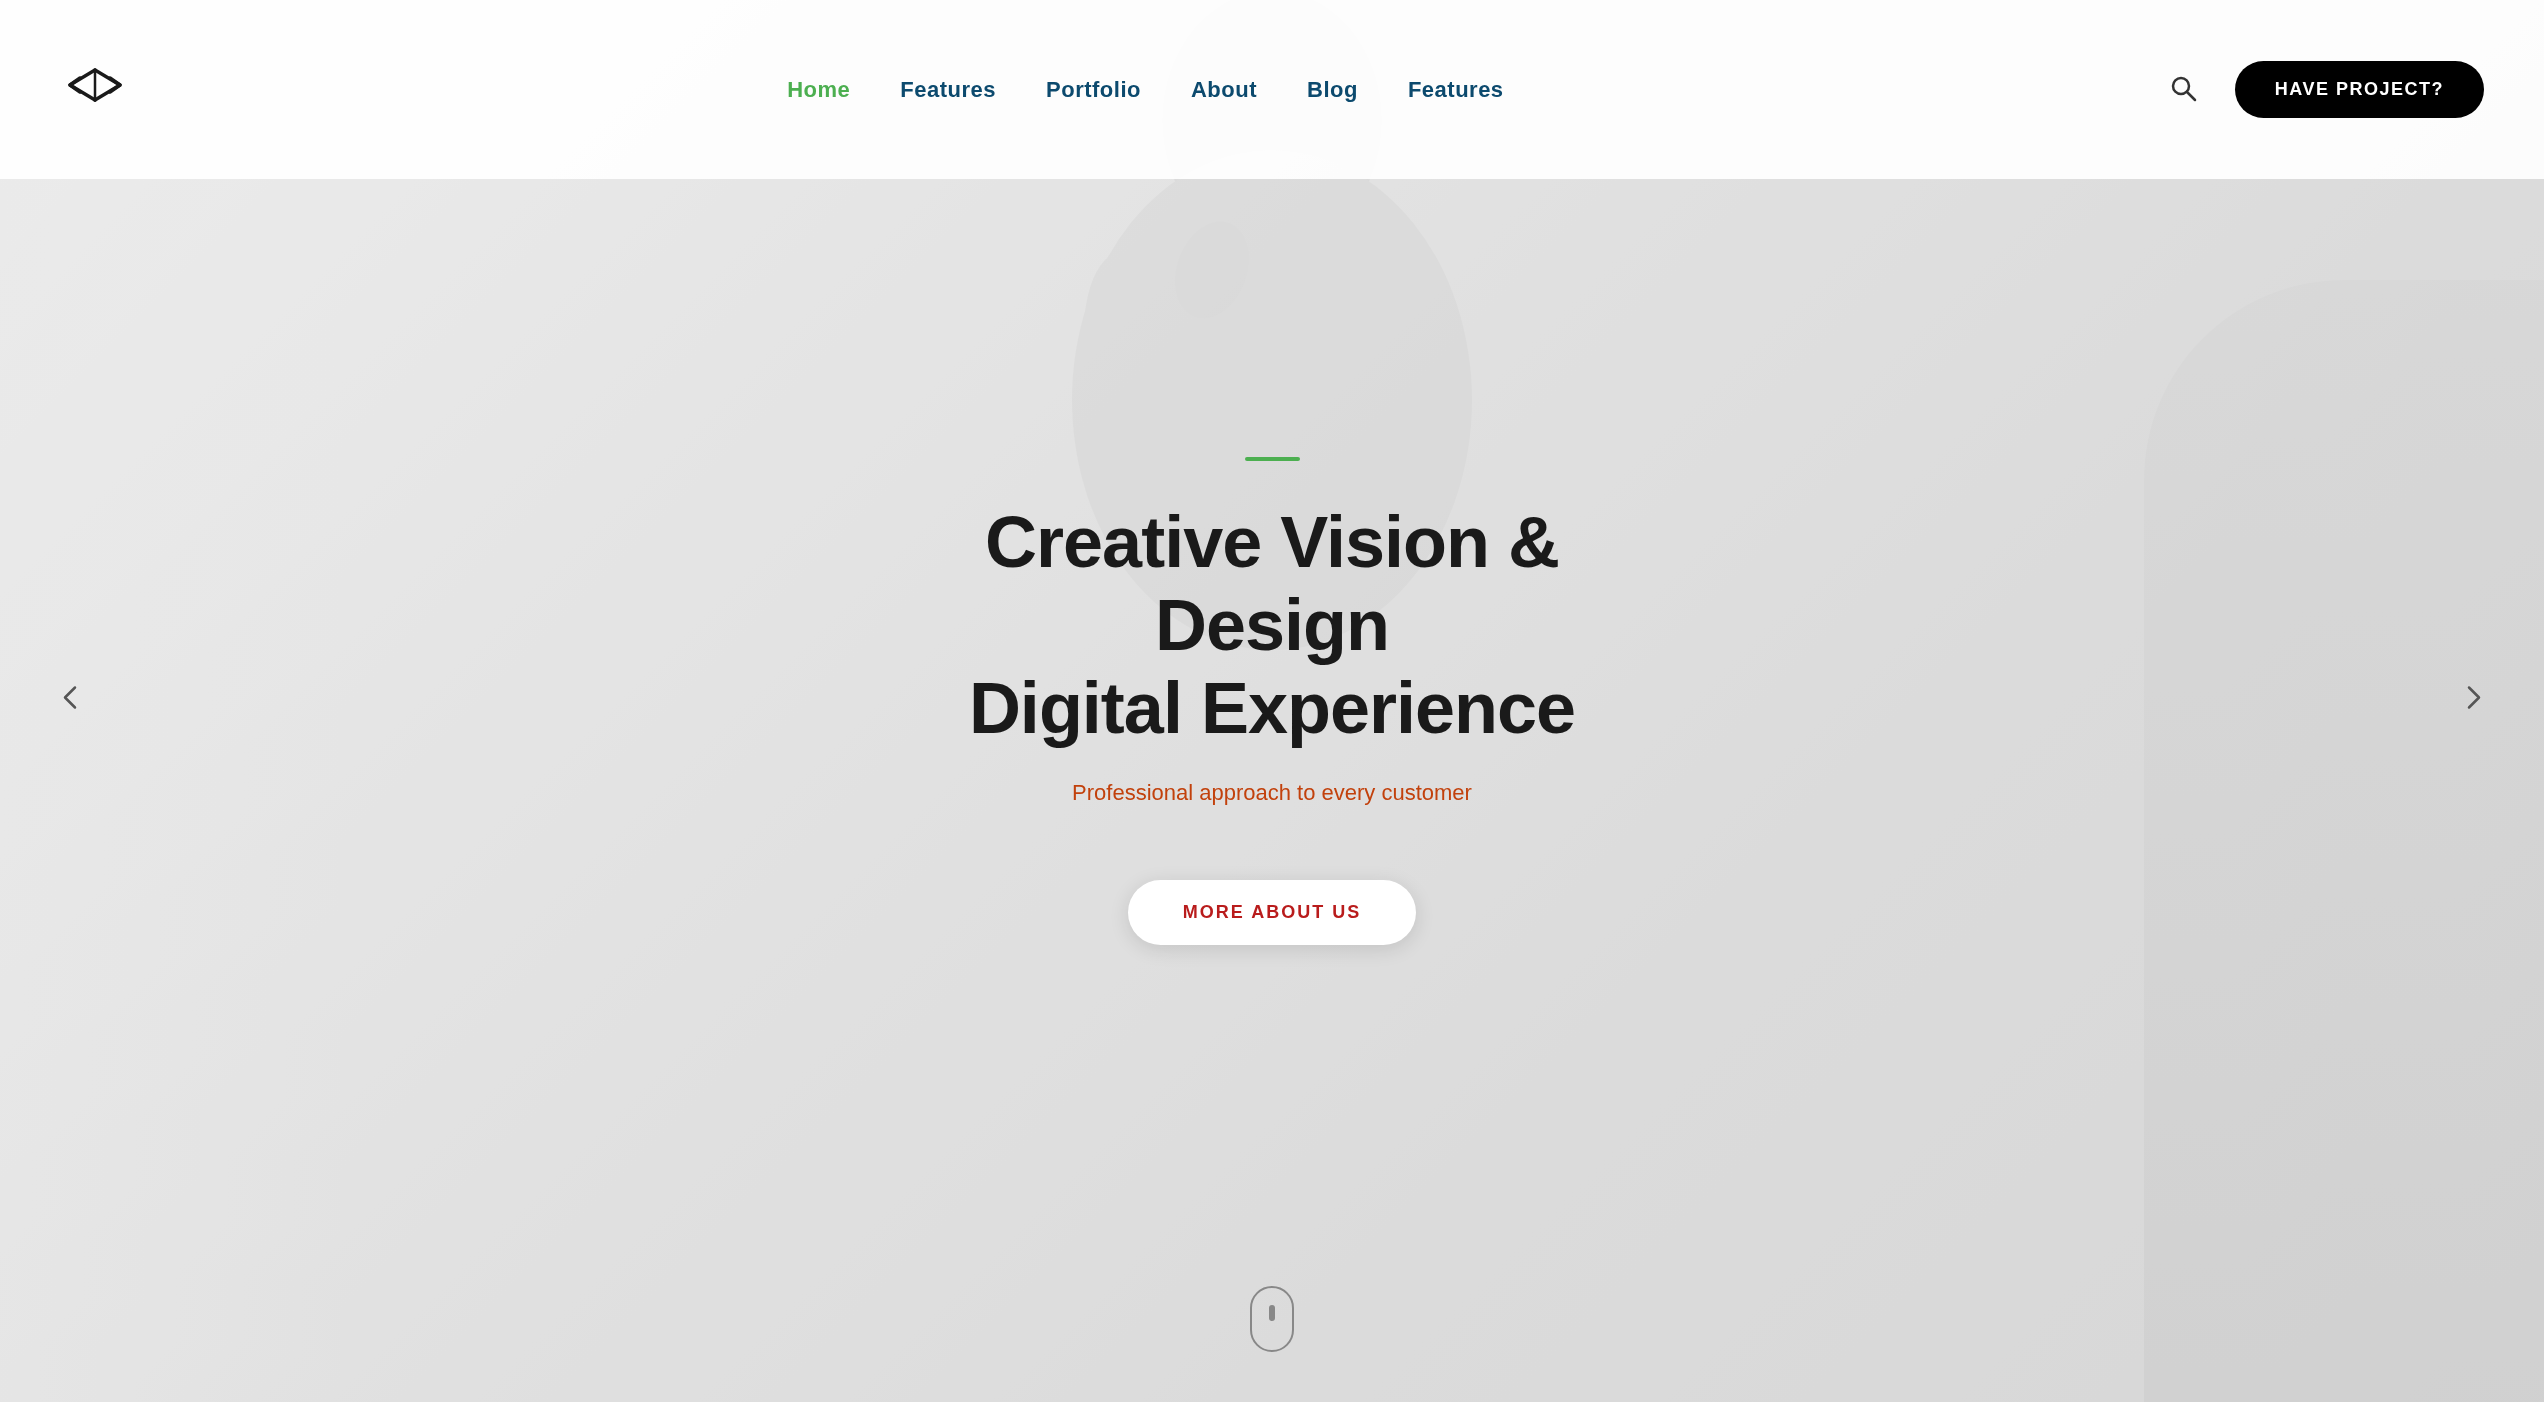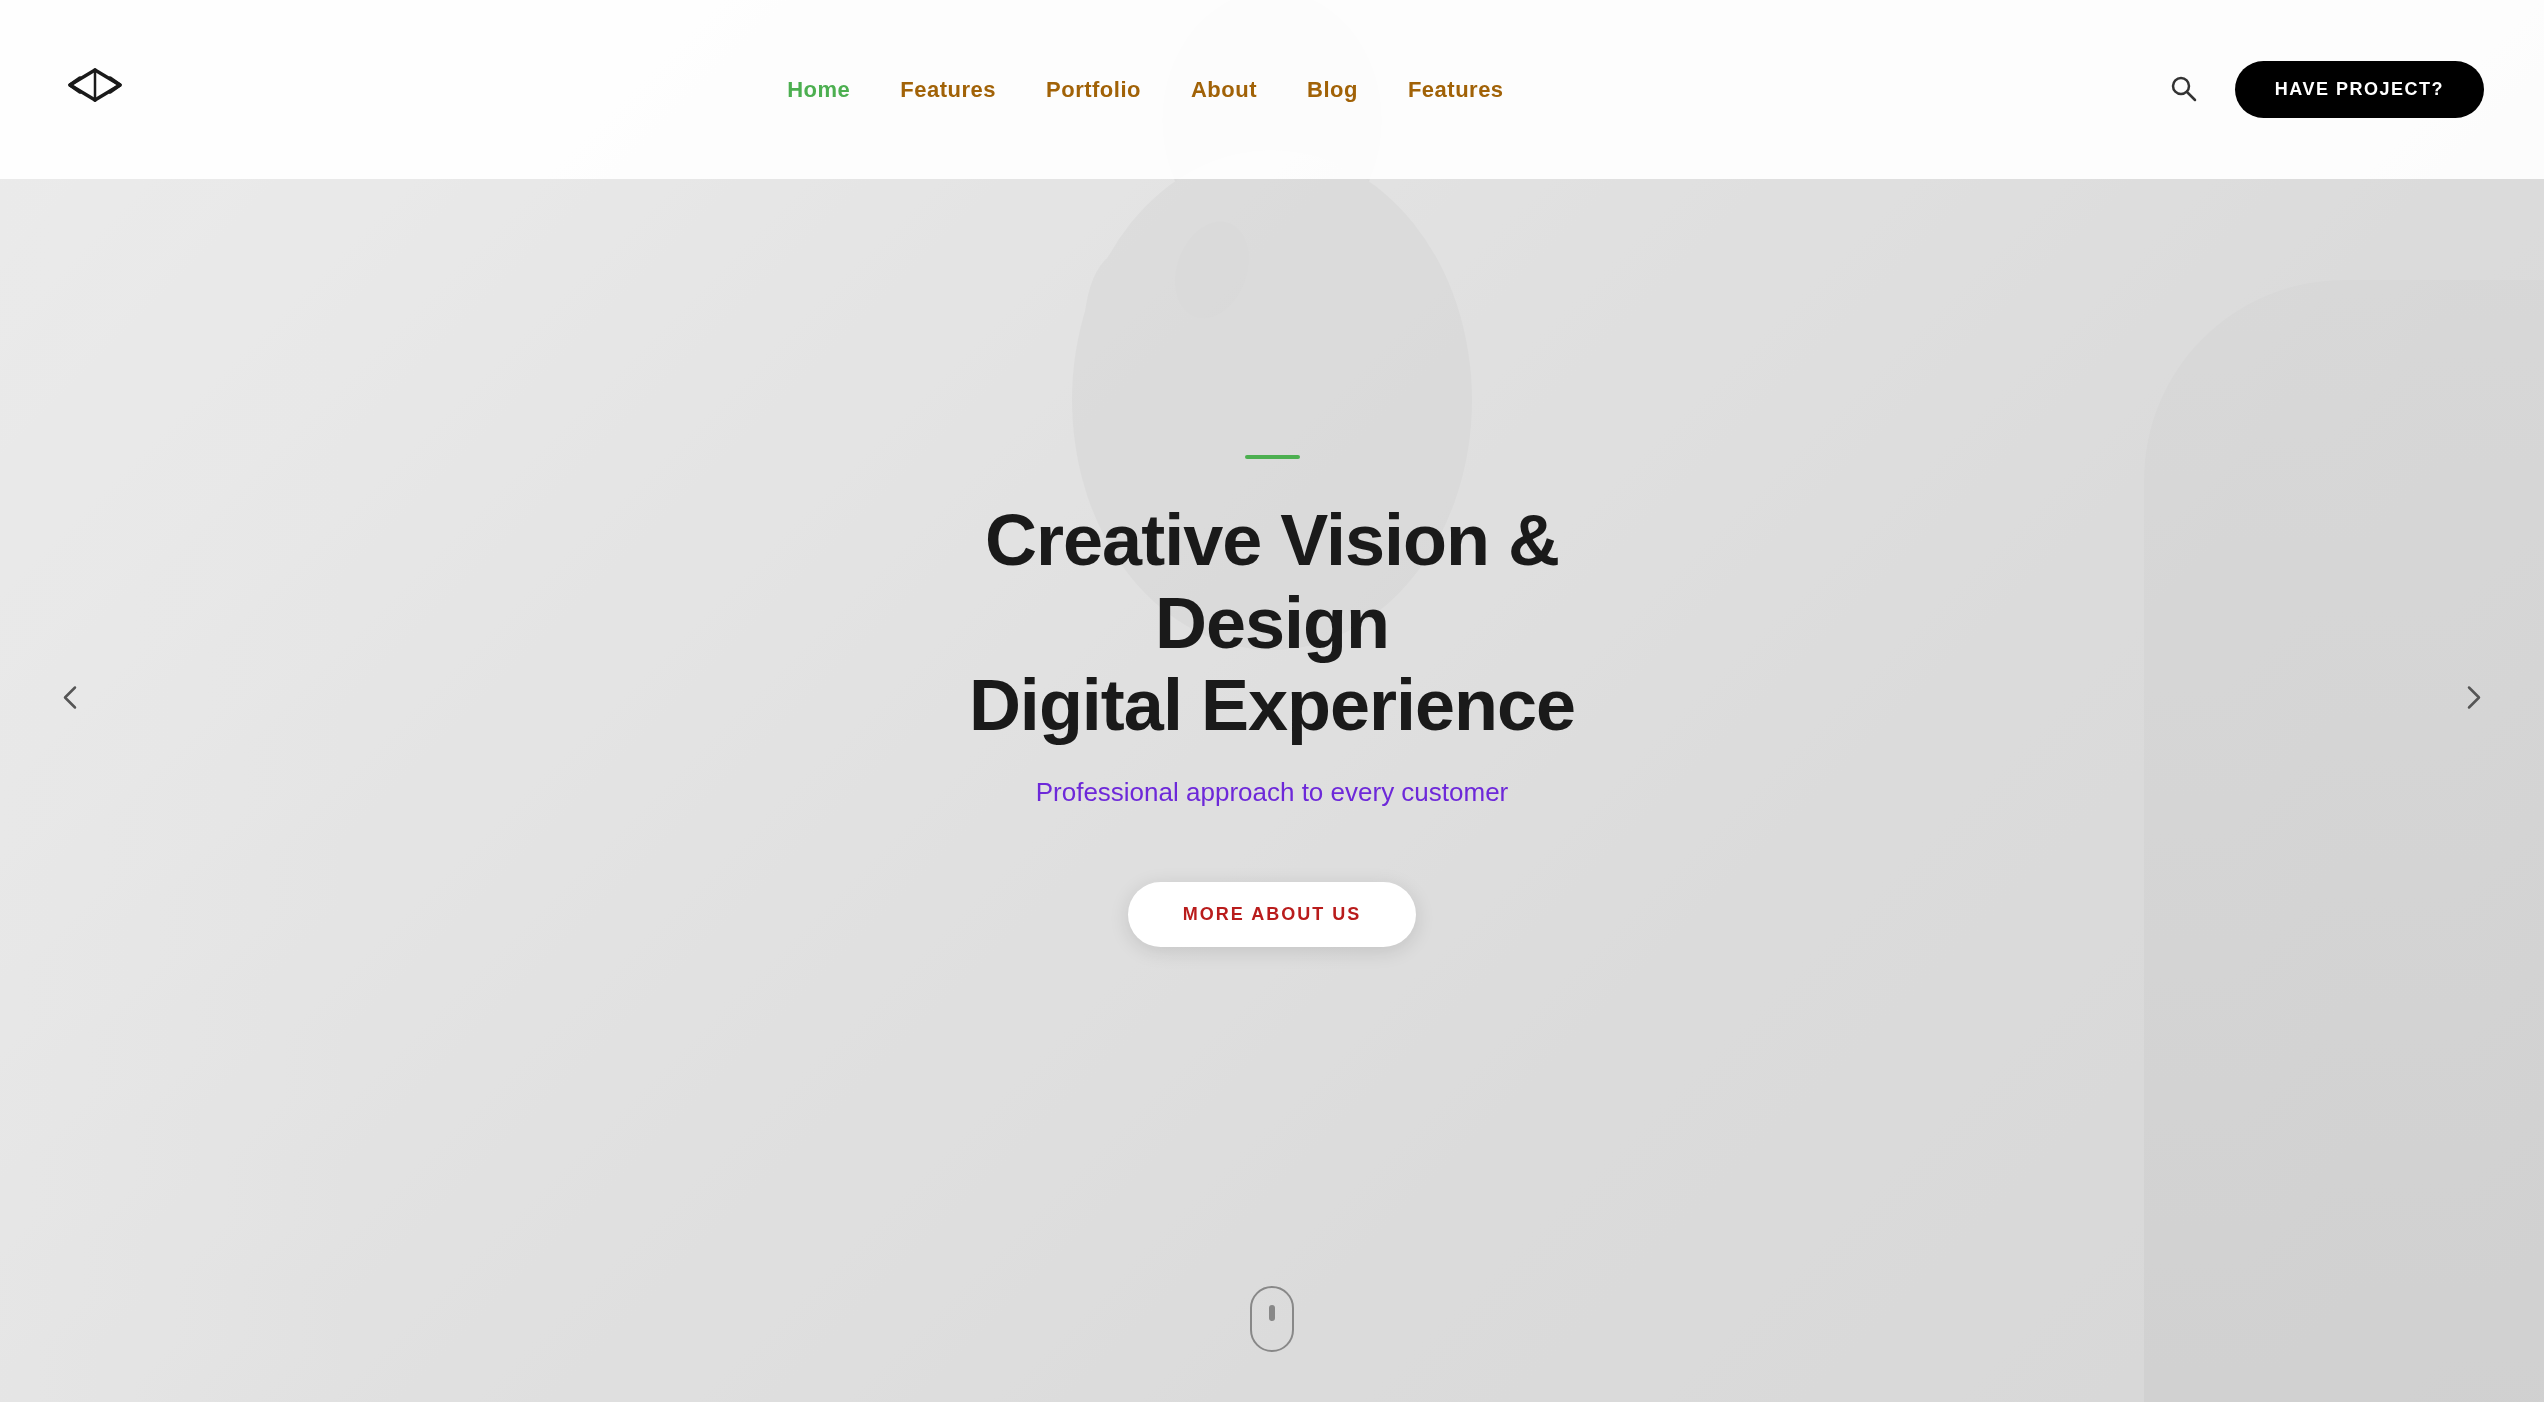--- a/index.html
+++ b/index.html
@@ -36,21 +36,21 @@
     nav {
       display: flex;
       align-items: center;
       gap: 50px;
     }
 
     nav a {
       text-decoration: none;
       font-size: 22px;
       font-weight: 600;
-      color: #a16207;
+      color: #0c4a6e;
       letter-spacing: 0.5px;
     }
 
     nav a.active {
       color: #4caf50;
     }
 
     .header-right {
       display: flex;
       align-items: center;
@@ -116,22 +116,22 @@
     .hero-title {
       font-size: 72px;
       font-weight: 900;
       color: #1a1a1a;
       line-height: 1.15;
       margin-bottom: 30px;
       letter-spacing: -1px;
     }
 
     .hero-subtitle {
-      font-size: 26px;
-      color: #6d28d9;
+      font-size: 22px;
+      color: #c2410c;
       margin-bottom: 74px;
       font-weight: 400;
     }
 
     .hero-btn {
       display: inline-block;
       background: #fff;
       border: none;
       border-radius: 50px;
       padding: 22px 55px;

